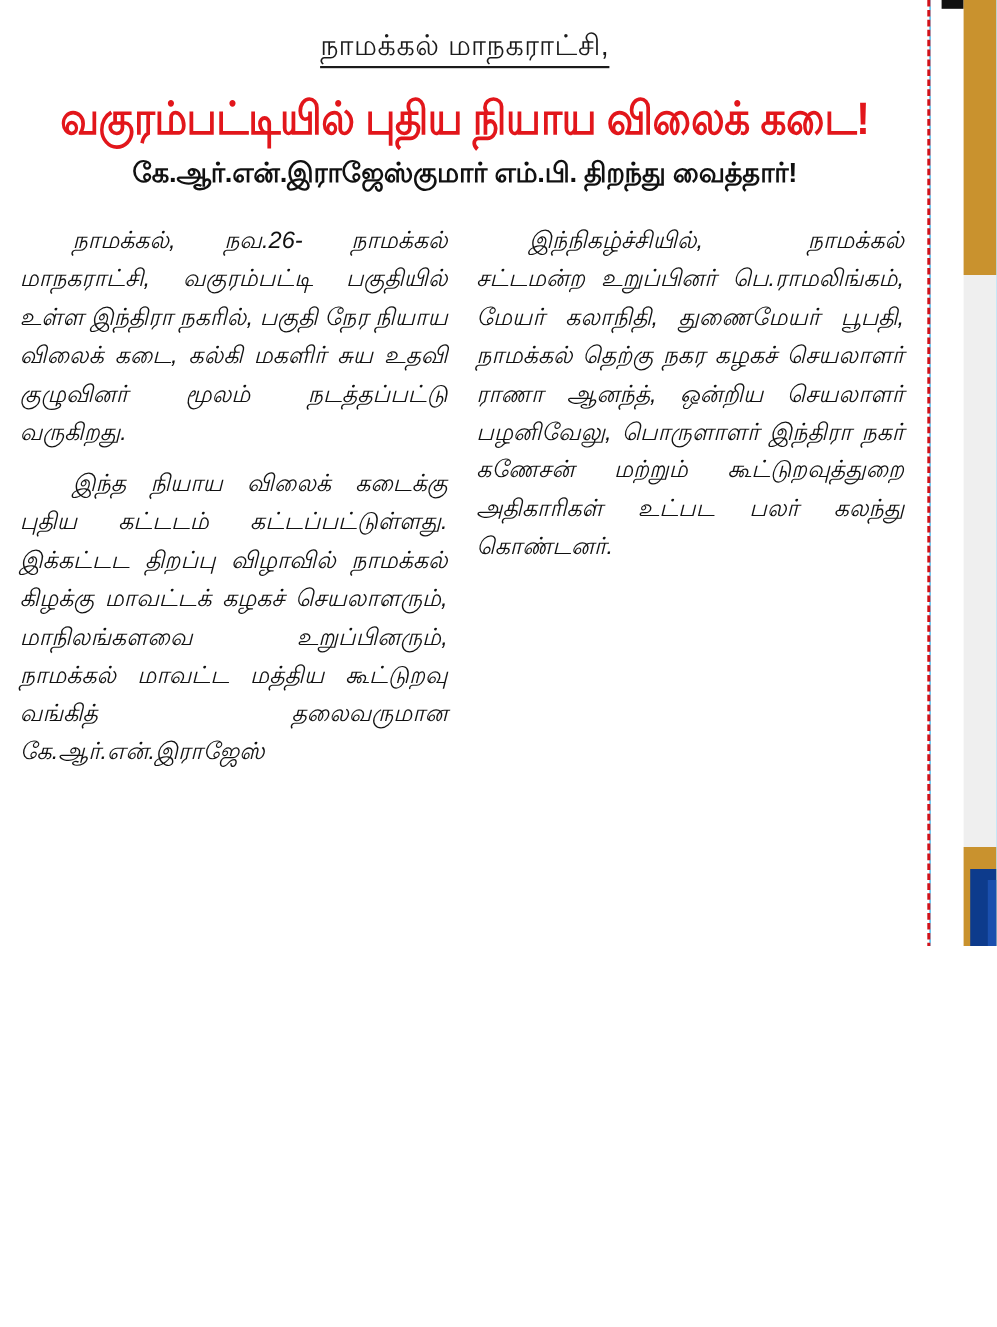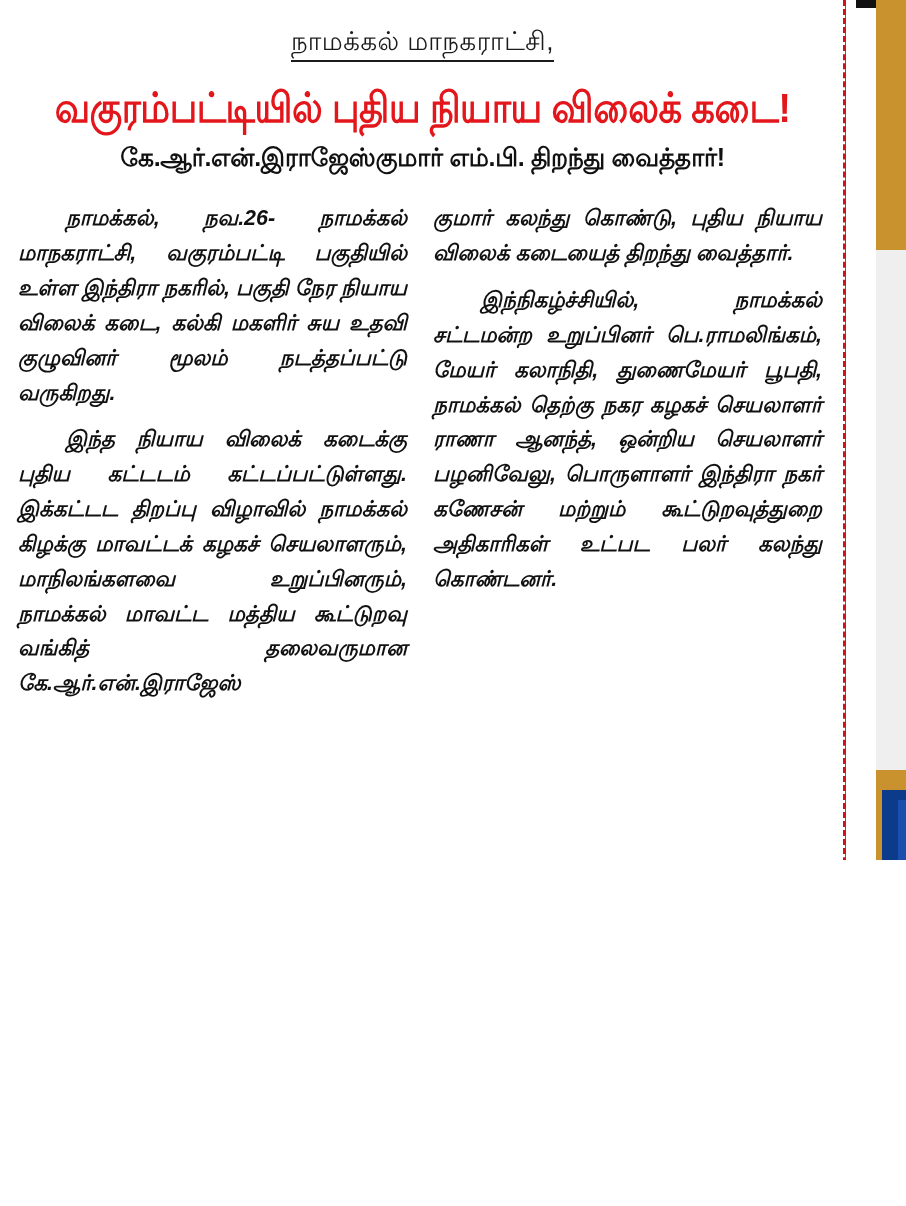--- a/index.html
+++ b/index.html
@@ -7,21 +7,21 @@
     padding: 0;
     background: #ffffff;
   }
   body {
     font-family: "Liberation Sans", sans-serif;
   }
   .page {
     position: relative;
     width: 906px;
     height: 860px;
-    background: #4d7c0f;
+    background: #0ea5e9;
     overflow: hidden;
   }
   
   .article {
     position: absolute;
     left: 0;
     top: 0;
     width: 845px;
     height: 1206px;
     background: #ffffff;
@@ -61,21 +61,20 @@
     line-height: 1.15;
   }
   .columns {
     display: flex;
     margin-top: 30px;
     gap: 26px;
   }
   .col {
     width: 389px;
     box-sizing: border-box;
-    font-weight: bold;
   }
   .col p {
     margin: 0 0 12px 0;
     font-size: 21.5px;
     line-height: 1.62;
     color: #111111;
     text-align: justify;
     font-style: italic;
     font-family: "Liberation Sans", sans-serif;
   }
@@ -165,21 +164,20 @@
     <div class="subhead">கே.ஆர்.என்.இராஜேஸ்குமார் எம்.பி. திறந்து வைத்தார்!</div>
 
     <div class="columns">
 
       <div class="col">
         <p class="indent">நாமக்கல், நவ.26- நாமக்கல் மாநகராட்சி, வகுரம்பட்டி பகுதியில் உள்ள இந்திரா நகரில், பகுதி நேர நியாய விலைக் கடை, கல்கி மகளிர் சுய உதவி குழுவினர் மூலம் நடத்தப்பட்டு வருகிறது.</p>
         <p class="indent">இந்த நியாய விலைக் கடைக்கு புதிய கட்டடம் கட்டப்பட்டுள்ளது. இக்கட்டட திறப்பு விழாவில் நாமக்கல் கிழக்கு மாவட்டக் கழகச் செயலாளரும், மாநிலங்களவை உறுப்பினரும், நாமக்கல் மாவட்ட மத்திய கூட்டுறவு வங்கித் தலைவருமான கே.ஆர்.என்.இராஜேஸ்</p>
       </div>
 
       <div class="col">
-        <p>குமார் கலந்து கொண்டு, புதிய நியாய விலைக் கடையைத் திறந்து வைத்தார்.</p>
         <p class="indent">இந்நிகழ்ச்சியில், நாமக்கல் சட்டமன்ற உறுப்பினர் பெ.ராமலிங்கம், மேயர் கலாநிதி, துணைமேயர் பூபதி, நாமக்கல் தெற்கு நகர கழகச் செயலாளர் ராணா ஆனந்த், ஒன்றிய செயலாளர் பழனிவேலு, பொருளாளர் இந்திரா நகர் கணேசன் மற்றும் கூட்டுறவுத்துறை அதிகாரிகள் உட்பட பலர் கலந்து கொண்டனர்.</p>
       </div>
 
     </div>
 
   </div>
 
   <div class="dashed-rule"></div>
 
   <div class="right-strip"></div>

